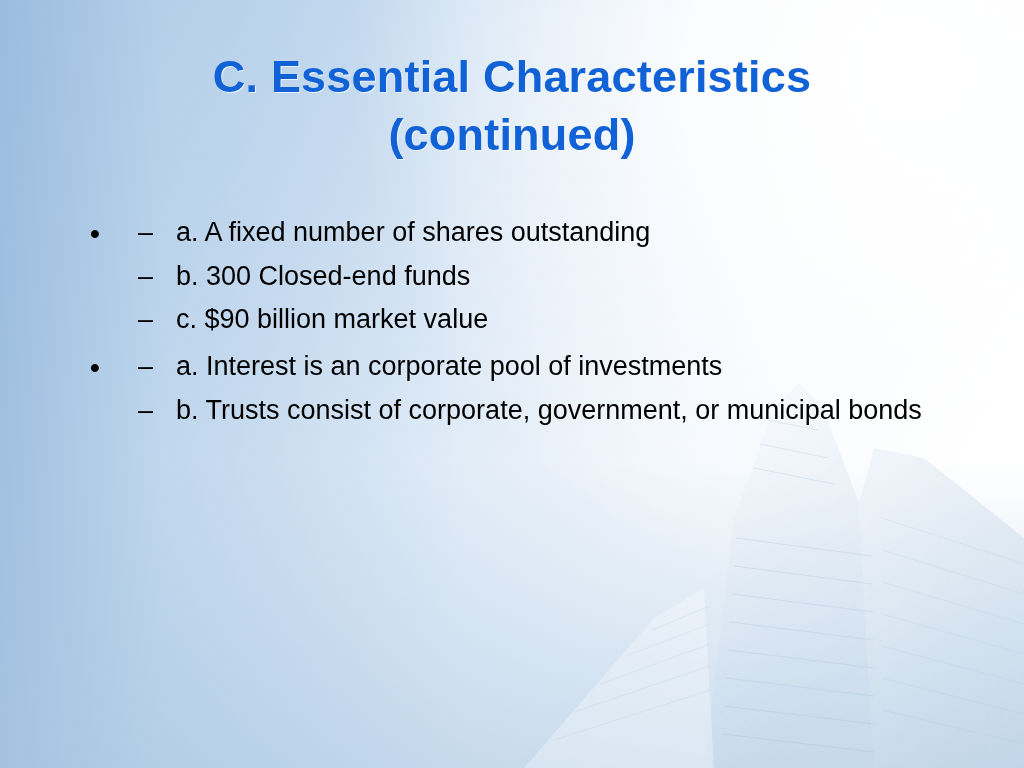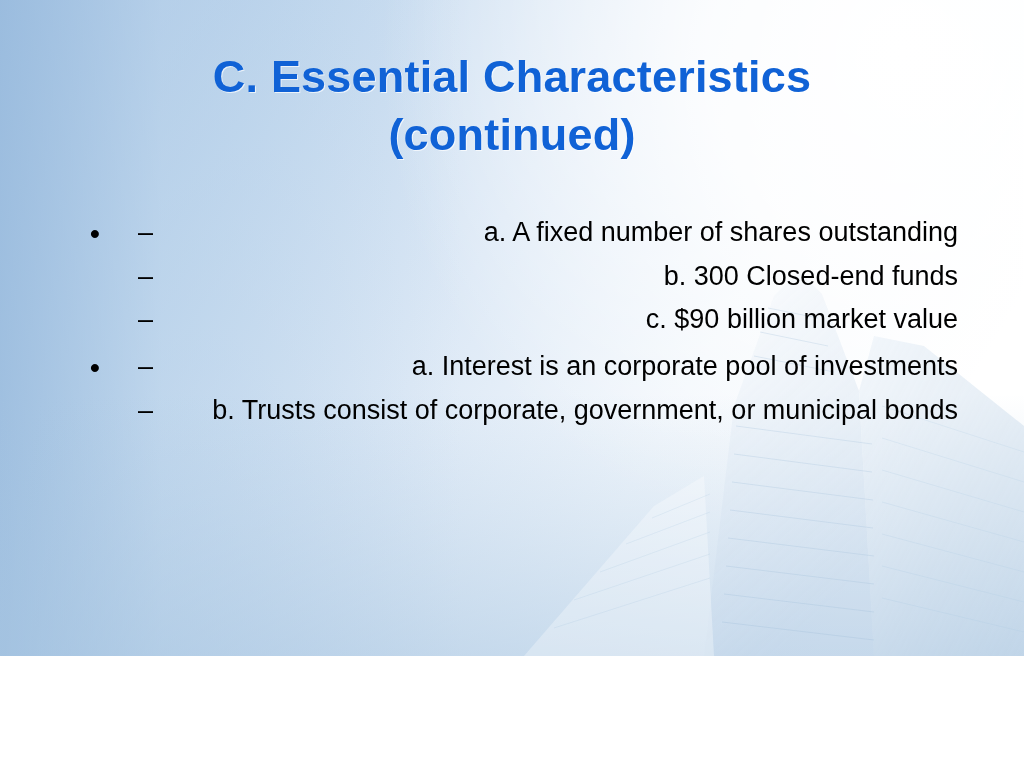--- a/index.html
+++ b/index.html
@@ -9,21 +9,21 @@
   body {
     width: 1024px;
     height: 768px;
     overflow: hidden;
     font-family: "Liberation Sans", sans-serif;
   }
 
   .slide {
     position: relative;
     width: 1024px;
-    height: 656px;
+    height: 768px;
     overflow: hidden;
     background: #7dd3fc;
   }
 
   
   .bg-base {
     position: absolute;
     inset: 0;
     background:
       radial-gradient(circle at 88% 8%, rgba(255,255,255,1) 0%, rgba(255,255,255,0.85) 18%, rgba(255,255,255,0) 48%),
@@ -118,21 +118,20 @@
   }
   li.l2 > .dash {
     position: absolute;
     left: 18px;
     top: 0;
     font-size: 27px;
     line-height: 1.36;
   }
   .l2-text {
     display: block;
-    text-align: right;
   }
 </style>
 </head>
 <body>
 
 <div class="slide">
 
   <div class="bg-base"></div>
   <div class="bg-left-wash"></div>
   <div class="bg-bottom-wash"></div>

